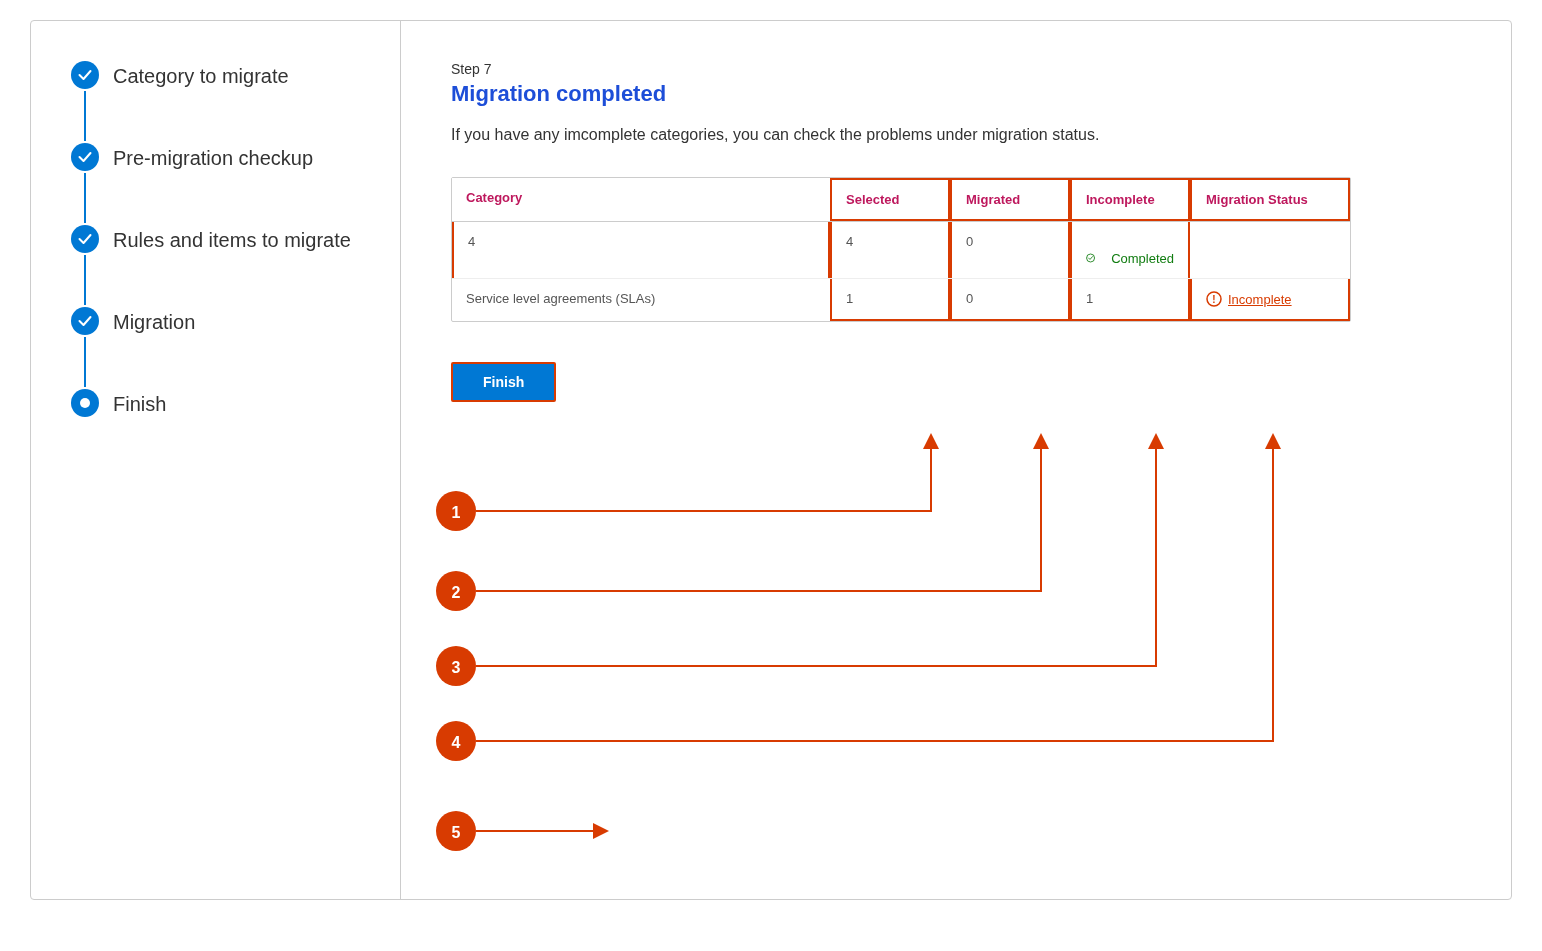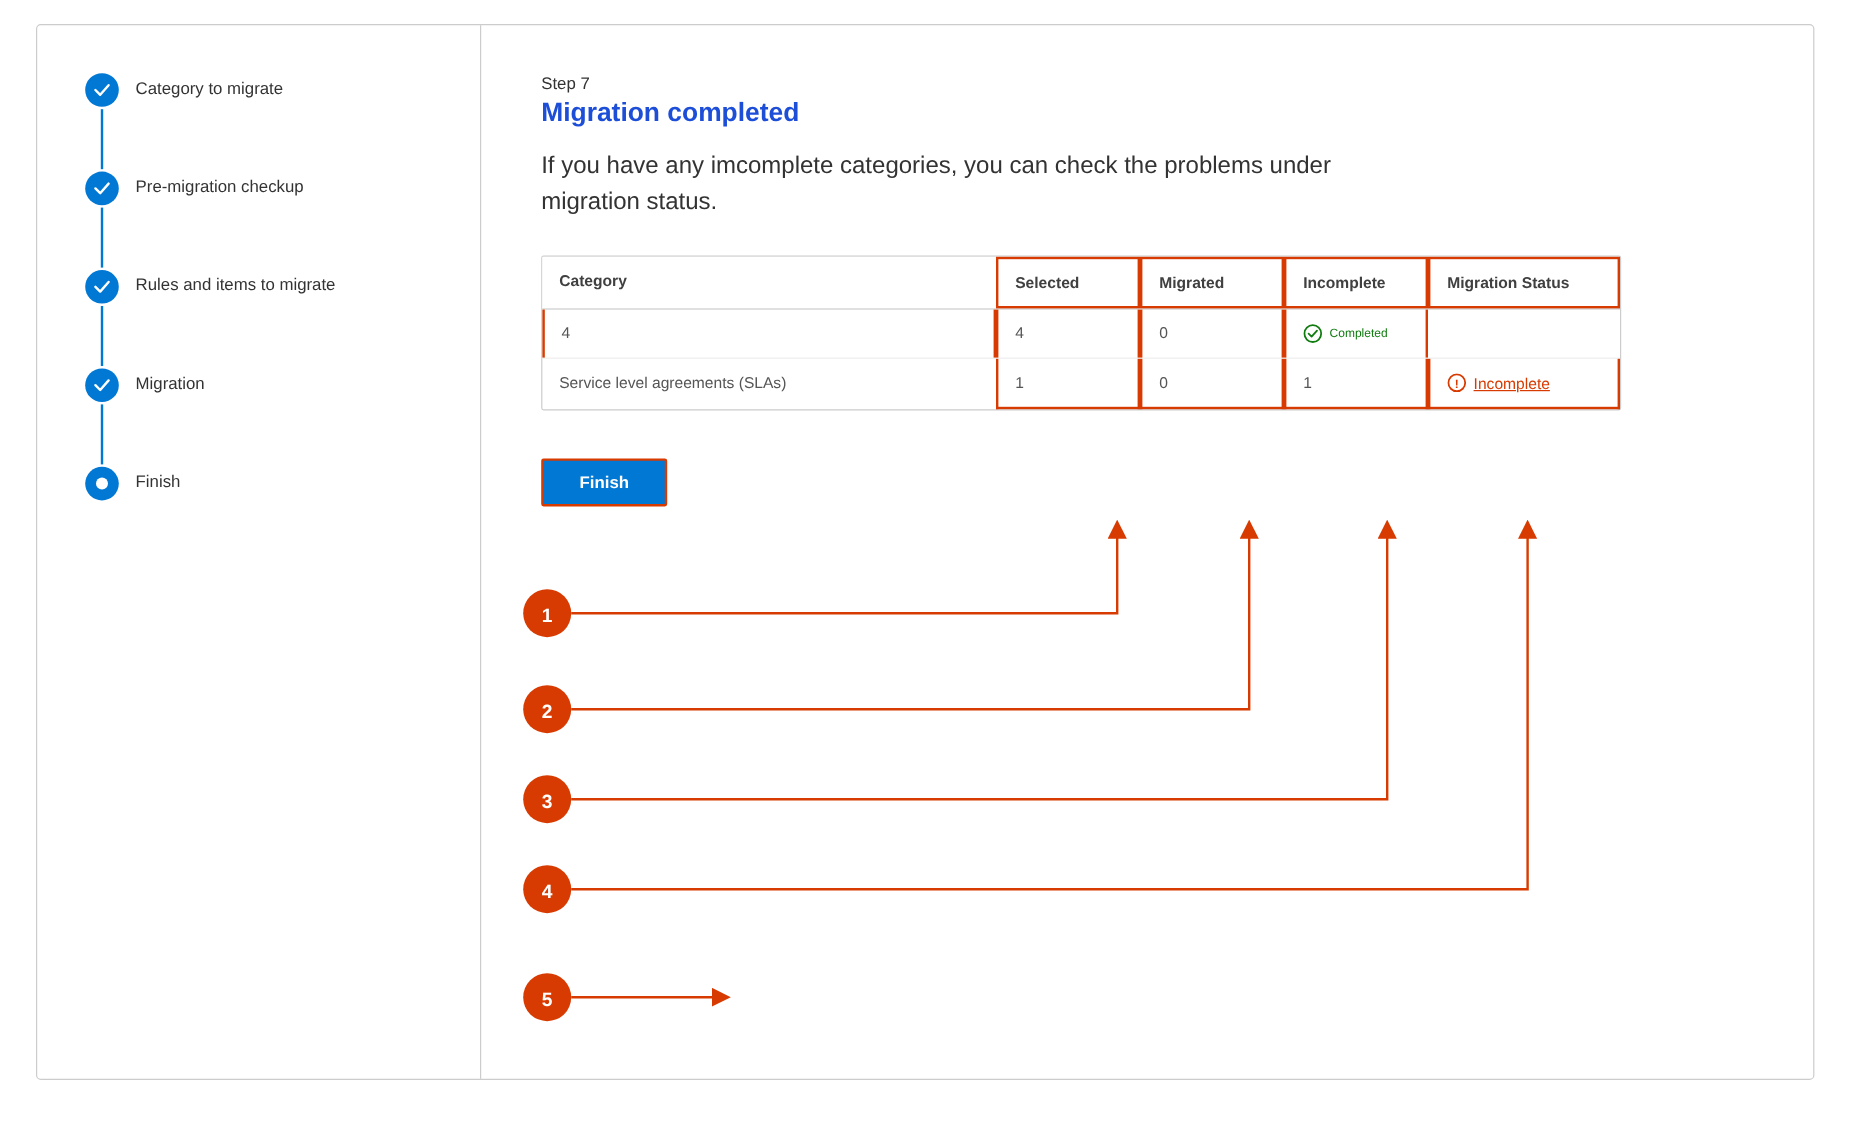--- a/index.html
+++ b/index.html
@@ -72,21 +72,21 @@
 
     .step-line {
       width: 2px;
       height: 50px;
       background: #0078d4;
       margin: 2px 0;
     }
 
     .step-label {
       padding-top: 4px;
-      font-size: 14px;
+      font-size: 20px;
       color: #333;
     }
 
     
     .main-content {
       flex: 1;
       padding: 40px 50px;
       position: relative;
     }
 
@@ -97,21 +97,21 @@
     }
 
     .step-title {
       font-size: 22px;
       font-weight: 700;
       color: #1d4ed8;
       margin-bottom: 16px;
     }
 
     .step-description {
-      font-size: 20px;
+      font-size: 16px;
       color: #333;
       margin-bottom: 30px;
       max-width: 680px;
       line-height: 1.5;
     }
 
     
     .migration-table {
       border: 1px solid #ccc;
       border-radius: 2px;
@@ -122,21 +122,21 @@
       display: grid;
       grid-template-columns: 1fr 120px 120px 120px 160px;
       border-bottom: 1px solid #ccc;
       background: #fff;
     }
 
     .th {
       padding: 12px 14px;
       font-weight: 600;
       font-size: 13px;
-      color: #404040;
+      color: #be185d;
     }
 
     .th.highlighted {
       border: 2.5px solid #d83b01;
       position: relative;
     }
 
     .table-row-data {
       display: grid;
       grid-template-columns: 1fr 120px 120px 120px 160px;
@@ -161,22 +161,23 @@
     .td.highlighted-bottom {
       border-left: 2.5px solid #d83b01;
       border-right: 2.5px solid #d83b01;
       border-bottom: 2.5px solid #d83b01;
     }
 
     .status-completed {
       color: #107c10;
       display: flex;
       align-items: center;
-      gap: 6px;
-      font-size: 10px;
+      gap: 16px;
+      font-size: 13px;
+      margin-top: 16px;
     }
 
     .status-incomplete {
       color: #d83b01;
       display: flex;
       align-items: center;
       gap: 6px;
       font-size: 13px;
       text-decoration: underline;
       cursor: pointer;

